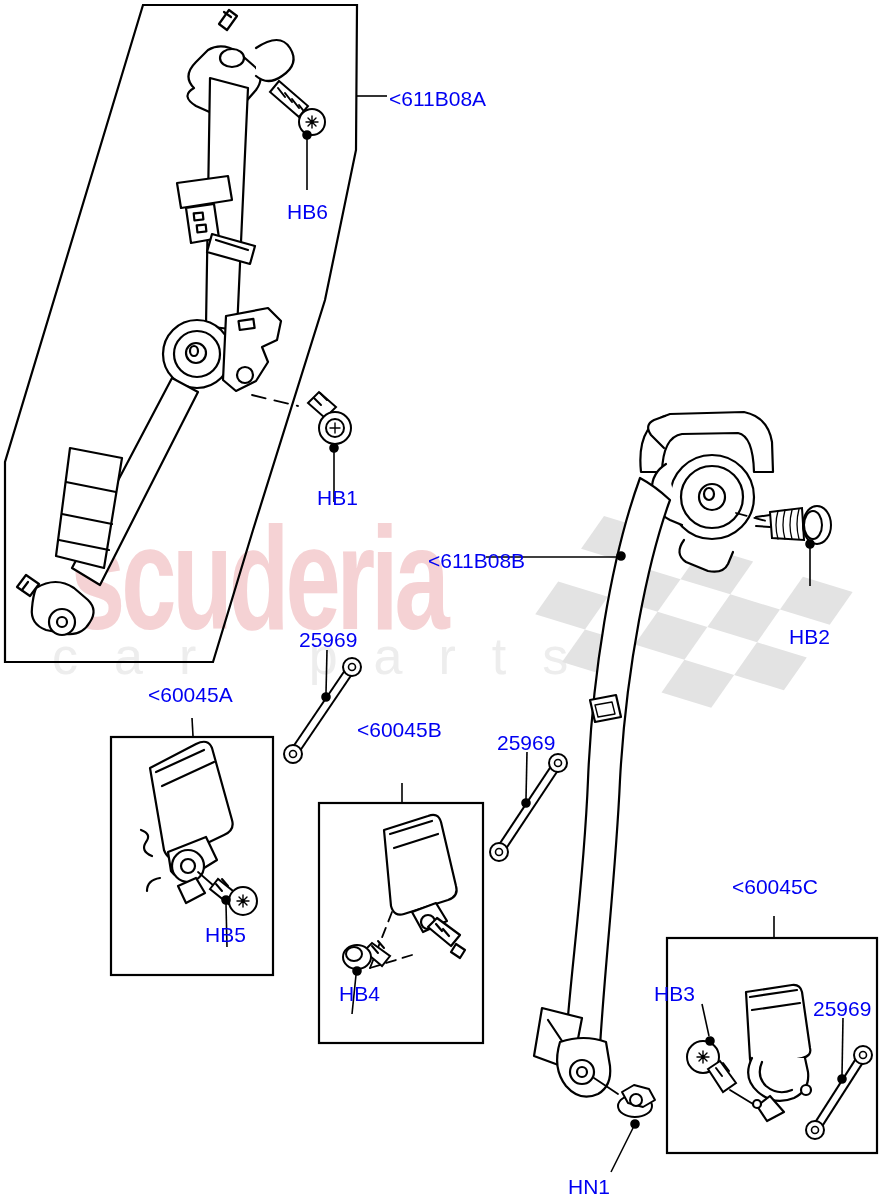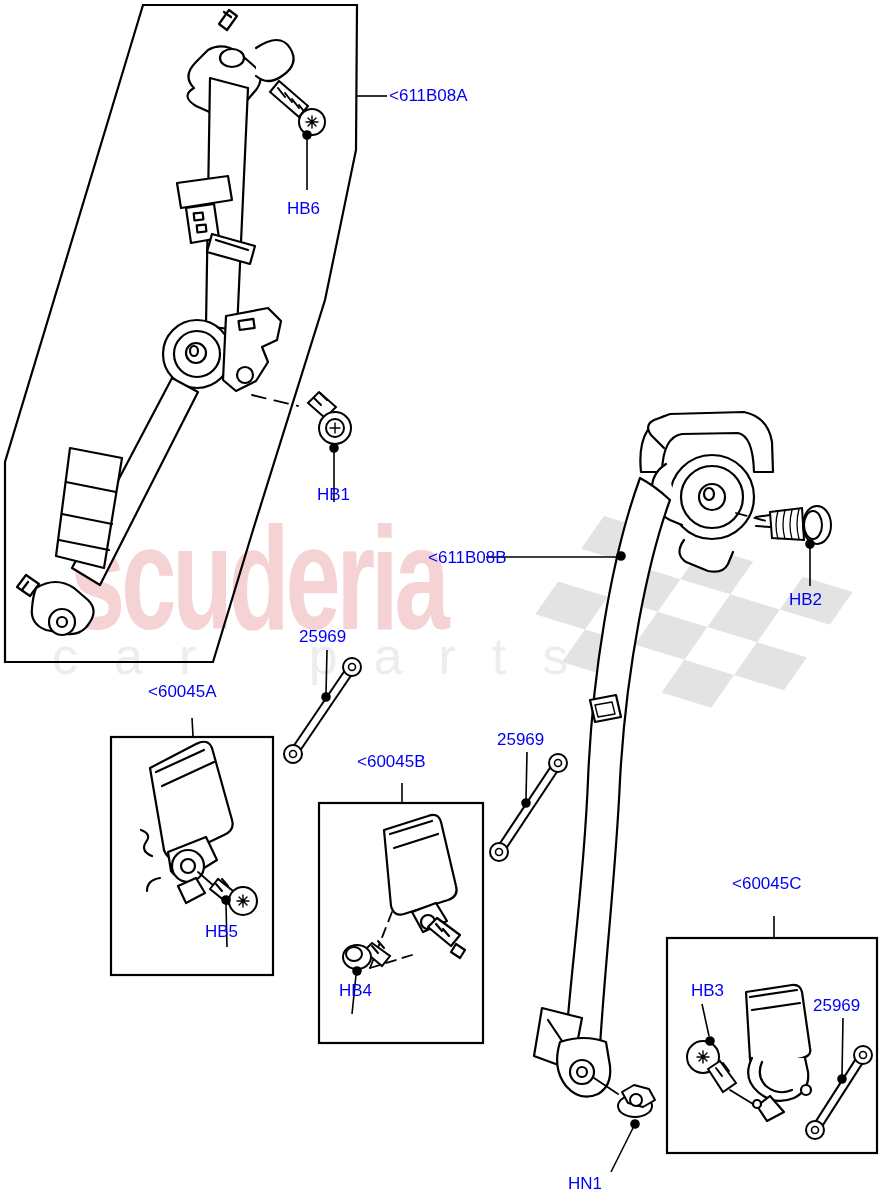--- a/index.html
+++ b/index.html
@@ -7,21 +7,21 @@
          font-family:"Liberation Sans",sans-serif;}
   
   .wm-brand{position:absolute;left:70px;top:506px;font-size:146px;font-weight:800;
             color:#f5d2d4;letter-spacing:-6px;line-height:1;transform:scaleX(0.68);
             transform-origin:left top;user-select:none;}
   .wm-sub{position:absolute;left:52px;top:630px;font-size:52px;color:#ededed;
           letter-spacing:36px;word-spacing:26px;line-height:1;user-select:none;}
   
   .art{position:absolute;left:0;top:0;}
   
-  .plabel{position:absolute;font-size:17px;color:#0000f2;white-space:nowrap;
+  .plabel{position:absolute;font-size:21px;color:#0000f2;white-space:nowrap;
           line-height:1.1;cursor:pointer;}
 </style>
 </head>
 <body>
 
 <div class="stage">
 
   <div class="wm-brand">scuderia</div>
   <div class="wm-sub">car parts</div>
 
@@ -265,25 +265,25 @@
         <circle cx="842" cy="1079" r="4"></circle>
       <circle cx="635" cy="1124" r="4"></circle>
         <line x1="633" y1="1128" x2="611" y2="1172"></line>
     </g>
   </svg>
 
   <div class="plabel" style="left:389px;top:87px">&lt;611B08A</div>
   <div class="plabel" style="left:287px;top:200px">HB6</div>
   <div class="plabel" style="left:317px;top:486px">HB1</div>
   <div class="plabel" style="left:428px;top:549px">&lt;611B08B</div>
-  <div class="plabel" style="left:789px;top:591px">HB2</div>
+  <div class="plabel" style="left:789px;top:625px">HB2</div>
   <div class="plabel" style="left:299px;top:628px">25969</div>
   <div class="plabel" style="left:148px;top:683px">&lt;60045A</div>
   <div class="plabel" style="left:497px;top:731px">25969</div>
-  <div class="plabel" style="left:357px;top:753px">&lt;60045B</div>
+  <div class="plabel" style="left:357px;top:718px">&lt;60045B</div>
   <div class="plabel" style="left:205px;top:923px">HB5</div>
   <div class="plabel" style="left:339px;top:982px">HB4</div>
   <div class="plabel" style="left:732px;top:875px">&lt;60045C</div>
-  <div class="plabel" style="left:691px;top:982px">HB3</div>
+  <div class="plabel" style="left:654px;top:982px">HB3</div>
   <div class="plabel" style="left:813px;top:997px">25969</div>
   <div class="plabel" style="left:568px;top:1175px">HN1</div>
 
 </div>
 
 </body></html>

